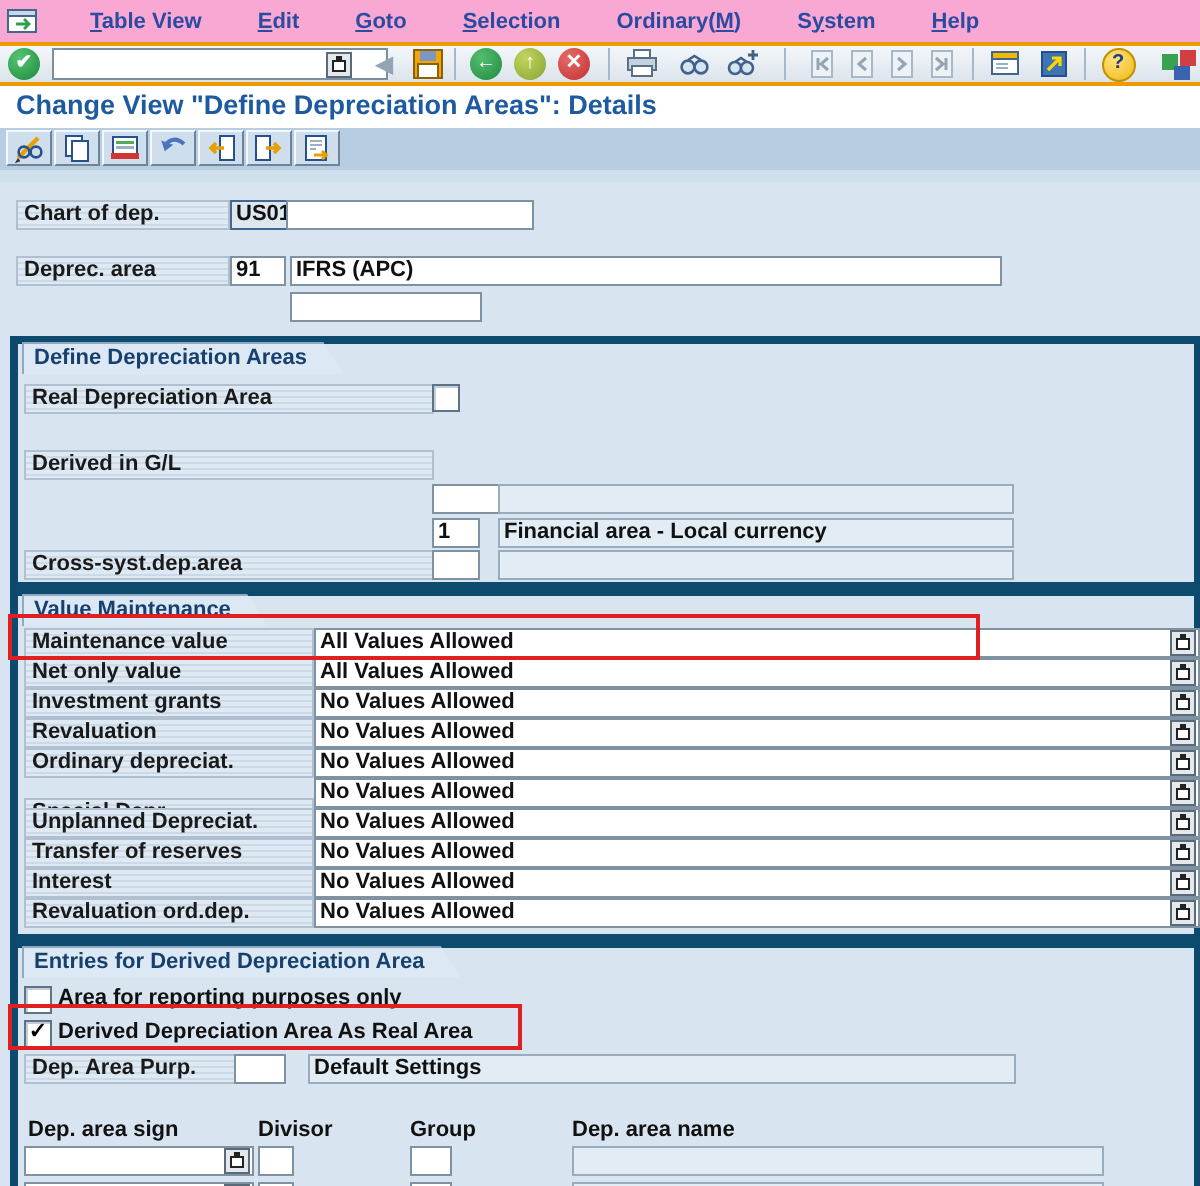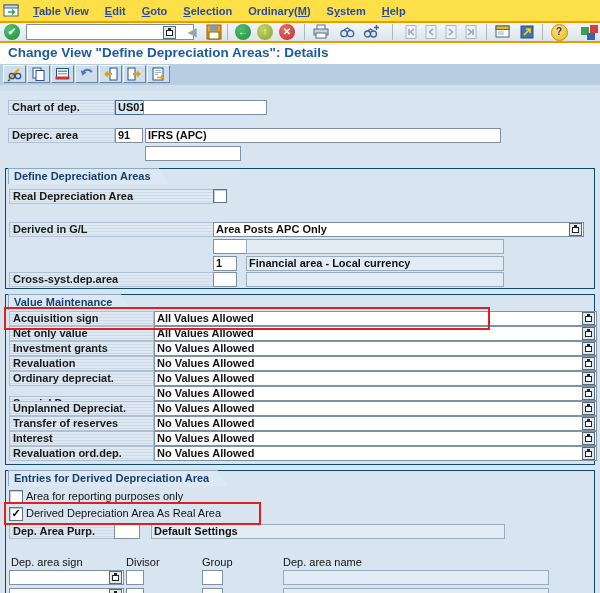--- a/index.html
+++ b/index.html
@@ -1,19 +1,19 @@
 <!DOCTYPE html>
 <html><head>
 <meta charset="utf-8">
 <style>
   html,body{margin:0;padding:0;}
   #screen{position:relative;width:600px;height:593px;background:#d8e5f0;overflow:hidden;
           font-family:"Liberation Sans",sans-serif;font-size:11px;color:#111;}
   
-  .menubar{position:absolute;left:0;top:0;width:600px;height:21px;background:#fde047;display:flex;align-items:center;}
+  .menubar{position:absolute;left:0;top:0;width:600px;height:21px;background:#f9a8d4;display:flex;align-items:center;gap:12px;}
   .sapicon{width:18px;height:16px;margin:0 4px 0 3px;}
   .mi{color:#2a4ba0;font-weight:bold;padding:0 8px;cursor:default;white-space:nowrap;}
   .mi u{text-decoration:underline;}
   .oline{position:absolute;left:0;width:600px;height:2px;background:#ef9b00;}
   .toolbar{position:absolute;left:0;top:23px;width:600px;height:18px;background:linear-gradient(#f3f7fa,#dce4eb);}
   .tbtn{position:absolute;top:0;width:18px;height:18px;border:none;background:transparent;padding:0;display:flex;align-items:center;justify-content:center;cursor:default;}
   .circ{border-radius:50%;width:16px;height:16px;color:#fff;font-size:10px;font-weight:bold;display:flex;align-items:center;justify-content:center;line-height:16px;}
   .sep{position:absolute;top:1px;width:1px;height:16px;background:#a9b8c6;}
   .cmdwrap{position:absolute;left:26px;top:1px;width:152px;height:16px;}
   .cmd{position:absolute;left:0;top:0;width:150px;height:14px;border:1px solid #7c8f9f;background:#fff;font:bold 11px "Liberation Sans",sans-serif;padding:0 14px 0 2px;}
@@ -28,22 +28,22 @@
   
   .lbl{position:absolute;height:13px;line-height:13px;font-weight:bold;color:#1a1a1a;padding-left:3px;
        background:repeating-linear-gradient(180deg,#dfe9f3 0px,#dfe9f3 2px,#ccd9e7 2px,#ccd9e7 3px);
        border:1px solid #b0c0d0;white-space:nowrap;overflow:hidden;}
   .fld{position:absolute;height:13px;line-height:13px;background:#fff;border:1px solid #7e92a3;font-weight:bold;padding:0 2px;white-space:nowrap;overflow:hidden;}
   .fld.ro{background:#e2ecf5;border-color:#99accp;border-color:#99acbd;}
   .fld.focus{background:#dde7f0;border-color:#44688c;}
   .combo{padding-right:15px;}
   .combo .dd{right:1px;top:0px;}
   .cb{position:absolute;width:12px;height:12px;background:#fff;border:1px solid #5f7386;font-size:11px;line-height:11px;text-align:center;color:#000;font-weight:bold;box-shadow:inset 1px 1px 0 #c2cdd6;}
-  .plain{position:absolute;font-weight:normal;color:#111;white-space:nowrap;text-align:center;}
-  .grp{position:absolute;border:1px solid #0c4a6e;}
+  .plain{position:absolute;font-weight:bold;color:#111;white-space:nowrap;text-align:center;}
+  .grp{position:absolute;border:4px solid #0c4a6e;}
   .grp-hd{position:absolute;top:-1px;left:2px;height:15px;line-height:15px;padding:0 18px 0 5px;font-weight:bold;color:#17406e;background:#dce9f4;clip-path:polygon(0 0,calc(100% - 10px) 0,100% 100%,0 100%);border-top:1px solid #8fa9c0;border-left:1px solid #8fa9c0;white-space:nowrap;}
   .hl{position:absolute;border:2px solid #e02020;background:transparent;pointer-events:none;z-index:6;}
   .vmrow .lbl{left:3px;width:140px;}
   .vmrow .fld{left:148px;width:424px;}
 </style>
 </head>
 <body>
 
 <div id="screen">
 
@@ -231,37 +231,36 @@
   <span class="fld" style="left:115px;top:128px;width:22px">91</span>
   <span class="fld" style="left:145px;top:128px;width:350px">IFRS (APC)</span>
   <span class="fld" style="left:145px;top:146px;width:90px"></span>
 
   <div class="grp" style="left:5px;top:168px;width:588px;height:119px">
     <span class="grp-hd">Define Depreciation Areas</span>
     <span class="lbl" style="left:3px;top:20px;width:200px">Real Depreciation Area</span>
     <span class="cb" style="left:207px;top:20px"></span>
 
     <span class="lbl" style="left:3px;top:53px;width:200px">Derived in G/L</span>
-    <span class="fld combo" style="left:207px;top:53px;width:352px"><span>Area Posts APC Only</span><span class="dd"></span></span>
 
     <span class="fld" style="left:207px;top:70px;width:28px"></span>
     <span class="fld ro" style="left:240px;top:70px;width:252px"></span>
 
     <span class="fld" style="left:207px;top:87px;width:18px">1</span>
     <span class="fld ro" style="left:240px;top:87px;width:252px">Financial area - Local currency</span>
 
     <span class="lbl" style="left:3px;top:103px;width:200px">Cross-syst.dep.area</span>
     <span class="fld" style="left:207px;top:103px;width:18px"></span>
     <span class="fld ro" style="left:240px;top:103px;width:252px"></span>
   </div>
 
   <div class="grp" style="left:5px;top:294px;width:588px;height:169px">
     <span class="grp-hd">Value Maintenance</span>
     <div class="vmrow">
-        <span class="lbl" style="top:16px">Acquisition sign</span>
+        <span class="lbl" style="top:16px">Maintenance value</span>
         <span class="fld combo" style="top:16px"><span>All Values Allowed</span><span class="dd" style="top:0"></span></span>
       </div>
     <div class="vmrow">
         <span class="lbl" style="top:31px">Net only value</span>
         <span class="fld combo" style="top:31px"><span>All Values Allowed</span><span class="dd"></span></span>
       </div>
     <div class="vmrow">
         <span class="lbl" style="top:46px">Investment grants</span>
         <span class="fld combo" style="top:46px"><span>No Values Allowed</span><span class="dd"></span></span>
       </div>

